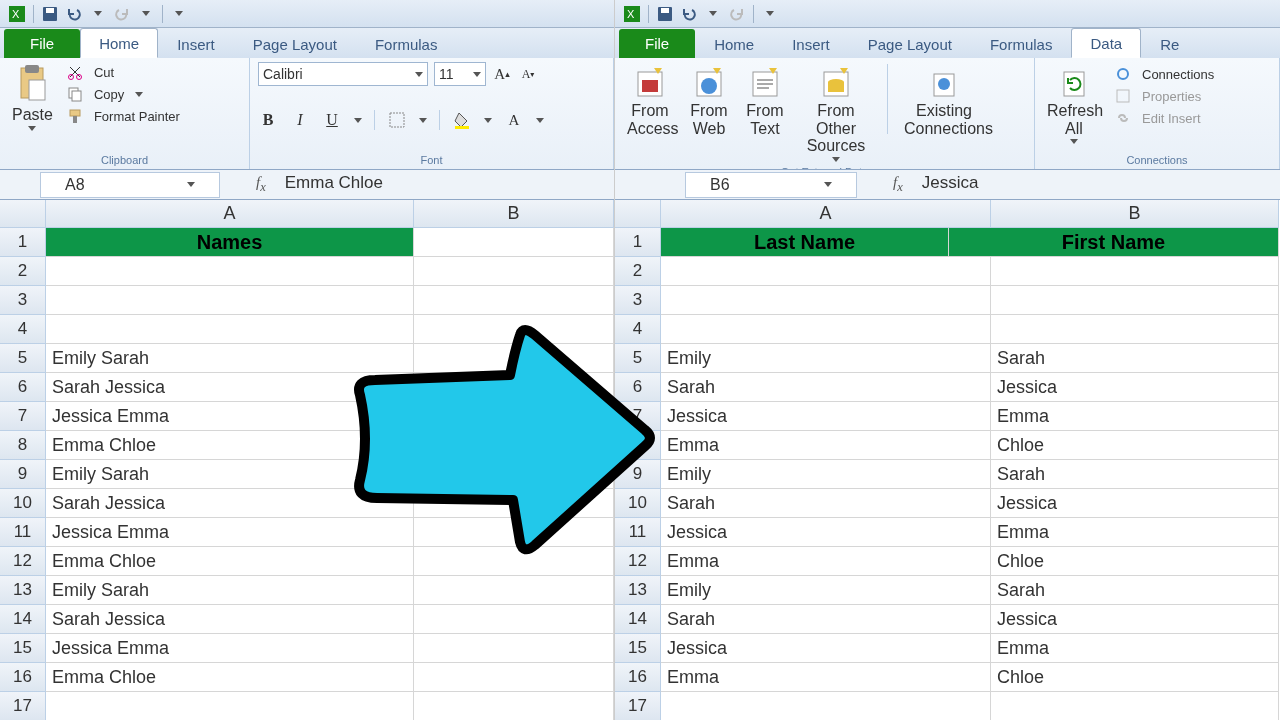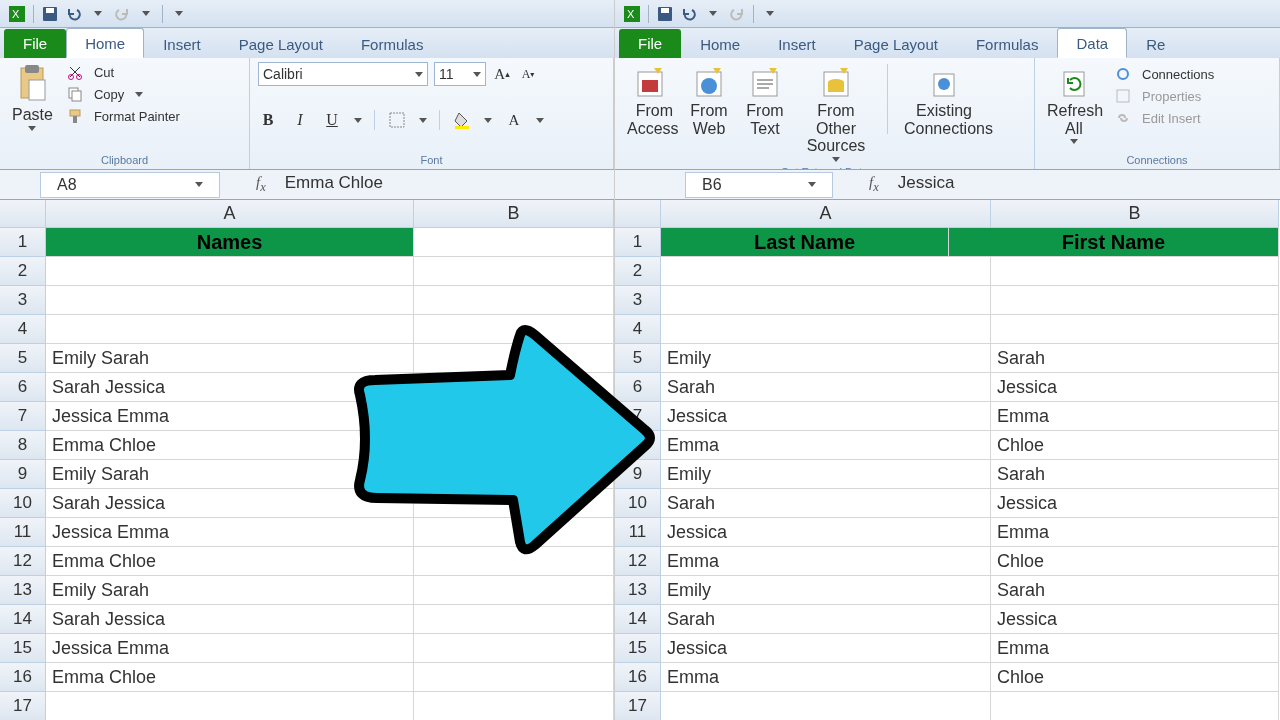--- a/index.html
+++ b/index.html
@@ -9,40 +9,40 @@
 .right-app { width: 665px; height: 100%; }
 
 
 .qat { height: 28px; background: linear-gradient(#e6eef7,#d4e1f0); border-bottom: 1px solid #a0b3c9; display: flex; align-items: center; padding: 0 6px; gap: 2px; }
 .qat-icon { width: 22px; height: 22px; display: flex; align-items: center; justify-content: center; cursor: pointer; }
 .qat-sep { width: 1px; height: 18px; background: #a0b3c9; margin: 0 3px; }
 
 
 .tabs { height: 30px; background: linear-gradient(#e6eef7,#d4e1f0); display: flex; align-items: flex-end; padding-left: 4px; gap: 0; }
 .tab { padding: 6px 18px 5px; font-size: 15px; color: #3b5a82; cursor: pointer; border: 1px solid transparent; border-bottom: none; }
-.tab.file { background: #1a8a1a; color: #fff; border-radius: 3px 3px 0 0; padding: 5px 18px 6px; font-weight: normal; }
+.tab.file { background: #1a8a1a; color: #fff; border-radius: 3px 3px 0 0; padding: 5px 25px 6px; font-weight: normal; }
 .tab.active { background: #fff; border: 1px solid #a0b3c9; border-bottom: 1px solid #fff; border-radius: 3px 3px 0 0; color: #3b5a82; }
 
 
 .ribbon { height: 112px; background: linear-gradient(#f5f9fd,#e9f0f8); border-bottom: 1px solid #8fa7c6; display: flex; overflow: hidden; }
 .ribbon-group { border-right: 1px solid #bcd0e6; padding: 4px 8px 2px; display: flex; flex-direction: column; justify-content: space-between; }
 .ribbon-group-label { font-size: 11px; color: #5b7aa0; text-align: center; padding: 2px 0 1px; }
 .ribbon-col { display: flex; flex-direction: column; gap: 4px; }
 .ribbon-row { display: flex; gap: 6px; align-items: center; }
 .ribbon-btn-sm { width: 20px; height: 20px; display: flex; align-items: center; justify-content: center; cursor: pointer; }
 .ribbon-btn-big { display: flex; flex-direction: column; align-items: center; gap: 2px; cursor: pointer; font-size: 16px; color: #333; padding: 2px 4px; }
 .ribbon-btn-text { font-size: 13px; color: #333; cursor: pointer; display: flex; align-items: center; gap: 11px; }
 .font-select { height: 24px; border: 1px solid #9fb6d1; background: #fff; padding: 0 4px; font-size: 14px; display: flex; align-items: center; justify-content: space-between; gap: 8px; cursor: pointer; }
 .font-select.wide { width: 170px; }
 .font-select.narrow { width: 52px; }
 
 
 .formula-bar { height: 30px; background: #eef3f9; border-bottom: 1px solid #8fa7c6; display: flex; align-items: center; }
-.name-box { width: 180px; height: 26px; border: 1px solid #b7c9df; background: #fff; margin: 0 6px 0 40px; display: flex; align-items: center; justify-content: space-between; padding: 0 16px; font-size: 16px; }
-.right-app .name-box { margin-left: 70px; width: 148px; }
+.name-box { width: 180px; height: 26px; border: 1px solid #b7c9df; background: #fff; margin: 0 6px 0 40px; display: flex; align-items: center; justify-content: space-between; padding: 0 24px; font-size: 16px; }
+.right-app .name-box { margin-left: 70px; width: 172px; }
 .fx-label { font-style: italic; font-family: serif; font-size: 15px; color: #555; padding: 0 10px 0 30px; }
 .formula-input { flex: 1; height: 26px; border: 1px solid transparent; padding: 0 8px; font-size: 17px; }
 
 
 .grid-wrap { position: relative; }
 .col-headers { display: flex; height: 28px; }
 .corner { width: 46px; background: linear-gradient(#f0f4f9,#dde6f0); border-right: 1px solid #bcd0e6; border-bottom: 1px solid #bcd0e6; }
 .col-header { background: linear-gradient(#f0f4f9,#dde6f0); border-right: 1px solid #bcd0e6; border-bottom: 1px solid #bcd0e6; text-align: center; font-size: 18px; color: #333; display: flex; align-items: center; justify-content: center; }
 .grid-row { display: flex; height: 29px; }
 .row-header { width: 46px; background: linear-gradient(#f0f4f9,#dde6f0); border-right: 1px solid #bcd0e6; border-bottom: 1px solid #bcd0e6; text-align: center; font-size: 17px; color: #333; display: flex; align-items: center; justify-content: center; }
@@ -351,21 +351,21 @@
 
     <div class="ribbon">
       <div class="ribbon-group" style="width:420px">
         <div class="ribbon-row" style="gap:8px;align-items:flex-start;padding-top:2px">
           <div class="ribbon-btn-big">
               <svg width="32" height="34">
                 <rect x="4" y="6" width="24" height="24" fill="#fff" stroke="#999"></rect>
                 <rect x="8" y="14" width="16" height="12" fill="#c43b3b"></rect>
                 <path d="M20 2 L28 2 L24 8 Z" fill="#e9c23c"></path>
               </svg>
-              <span style="width:46px;text-align:right;line-height:1.1">From Access</span>
+              <span style="width:46px;text-align:center;line-height:1.1">From Access</span>
             </div>
           <div class="ribbon-btn-big">
               <svg width="32" height="34">
                 <rect x="4" y="6" width="24" height="24" fill="#fff" stroke="#999"></rect>
                 <circle cx="16" cy="20" r="8" fill="#4a90d9"></circle>
                 <path d="M20 2 L28 2 L24 8 Z" fill="#e9c23c"></path>
               </svg>
               <span style="width:40px;text-align:center;line-height:1.1">From Web</span>
             </div>
           <div class="ribbon-btn-big">

